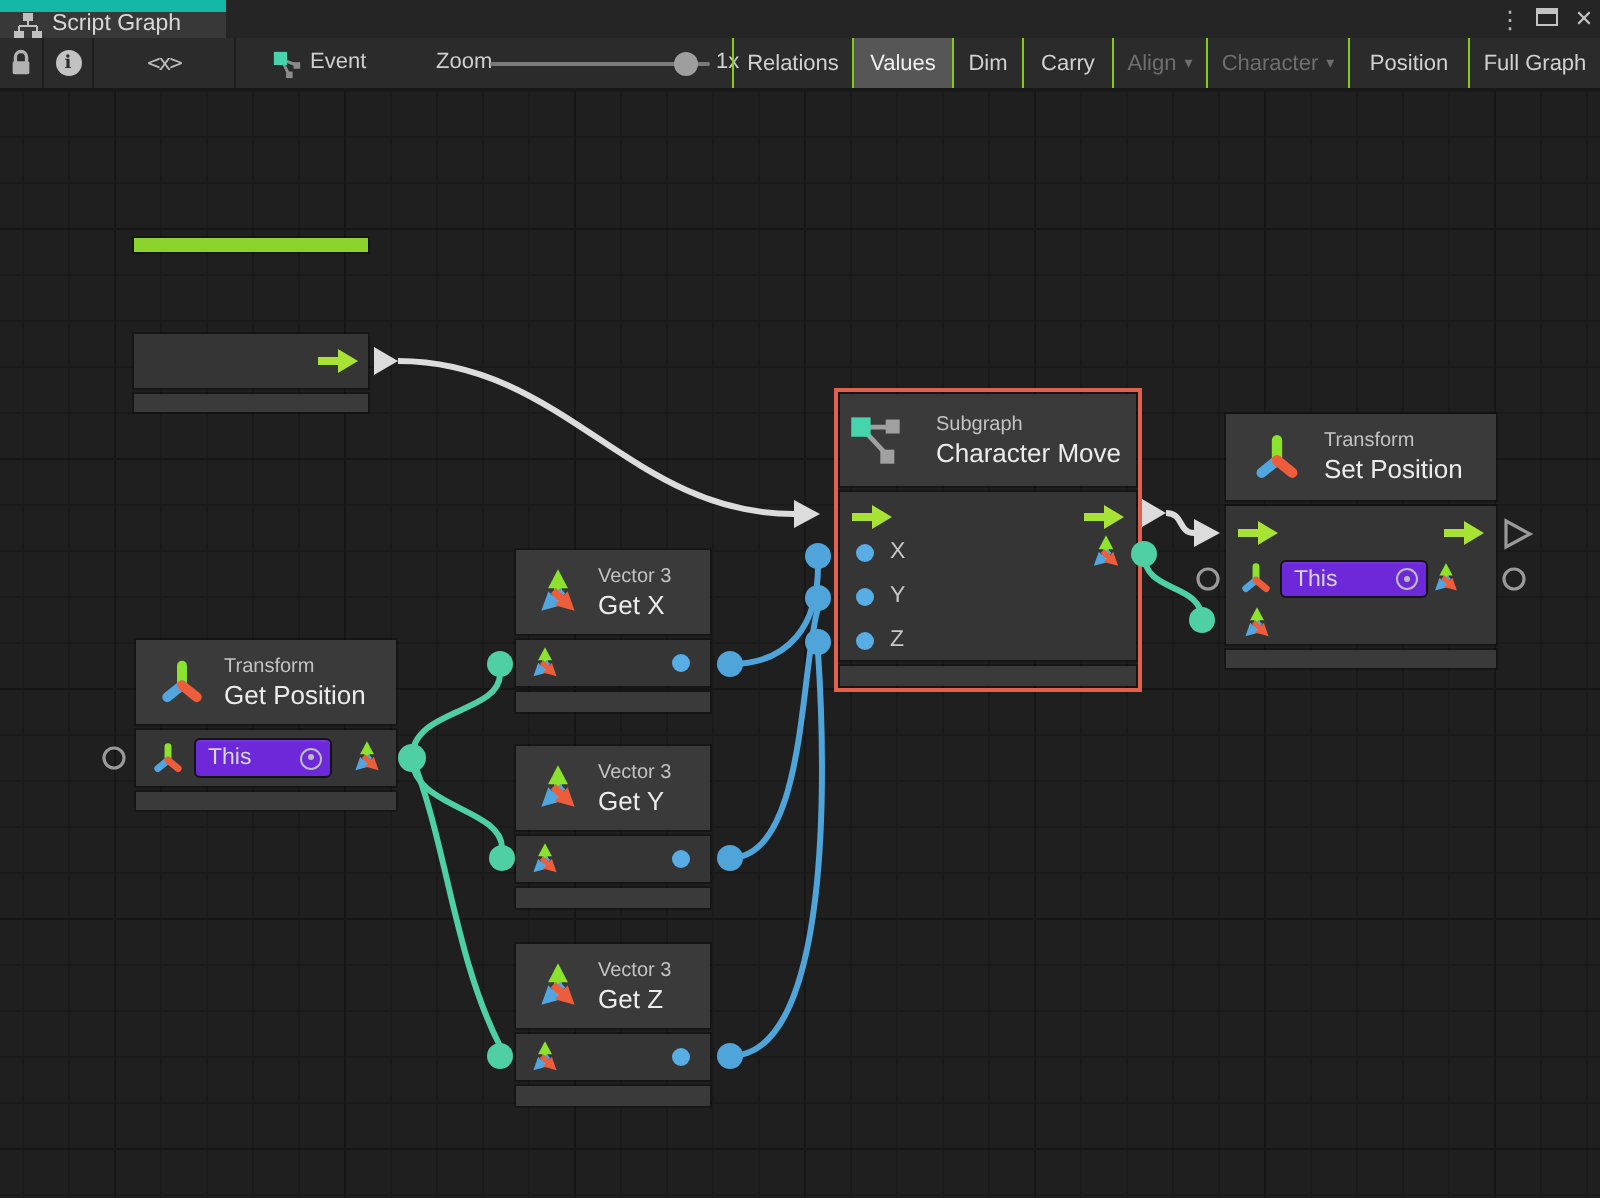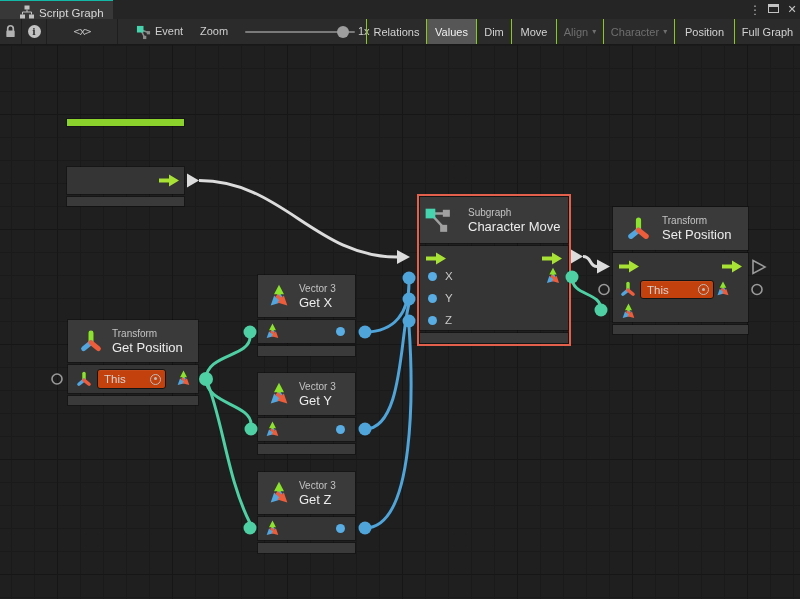--- a/index.html
+++ b/index.html
@@ -2,22 +2,22 @@
 <html><head>
 <meta charset="utf-8">
 <style>
   html,body{margin:0;padding:0;background:#191919;}
   .root{position:relative;width:800px;height:599px;overflow:hidden;
         font-family:"Liberation Sans",sans-serif;-webkit-font-smoothing:antialiased;}
 
   
   .tabbar{position:absolute;left:0;top:0;width:800px;height:19px;background:#252525;}
   .tab{position:absolute;left:0;top:0;width:113px;height:19px;background:#383838;
-       border-top:1px solid #14b8a6;box-sizing:border-box;display:flex;align-items:flex-end;
-       gap:5px;padding-left:20px;}
+       border-top:6px solid #14b8a6;box-sizing:border-box;display:flex;align-items:flex-start;
+       gap:5px;padding-left:7px;}
   .tab-title{font-size:11.5px;color:#d8d8d8;white-space:nowrap;}
   .menu-dots{left:748px;width:14px;position:absolute;top:0;height:19px;display:flex;align-items:center;justify-content:center;font-size:12px;color:#b5b5b5;}
   .maxi{position:absolute;left:768px;top:4px;width:11px;height:9px;border:1.5px solid #c3c3c3;border-top-width:3px;box-sizing:border-box;}
   .closei{position:absolute;left:785px;top:0;height:19px;width:14px;display:flex;align-items:center;justify-content:center;color:#c3c3c3;font-size:11px;}
 
   
   .toolbar{position:absolute;left:0;top:19px;width:800px;height:26px;background:#2b2b2b;
            border-bottom:1px solid #181818;box-sizing:border-box;}
   .tcell{position:absolute;top:0;height:25px;display:flex;align-items:center;justify-content:center;
          border-right:1px solid #1e1e1e;box-sizing:border-box;}
@@ -50,21 +50,21 @@
   .node.selected{outline:2px solid #e3604d;outline-offset:1px;}
   .sec{position:absolute;left:0;right:0;background:#3a3a3a;box-shadow:0 0 0 1px rgba(0,0,0,.28);}
   .sec.body{background:#353535;}
   .strip{background:#8bd32c;}
   .hdr{display:flex;align-items:center;box-sizing:border-box;}
   .cat{font-size:10px;color:#c3c3c3;line-height:13px;}
   .ttl{font-size:13px;color:#ececec;line-height:16px;white-space:nowrap;}
   .sub{font-size:10px;color:#b5b5b5;line-height:13px;}
   .pcirc{position:absolute;width:9px;height:9px;border-radius:50%;background:#57ade4;}
   .plabel{position:absolute;font-size:11.5px;color:#c9c9c9;}
-  .this-field{position:absolute;height:19px;background:#c2410c;border:1px solid #141414;
+  .this-field{position:absolute;height:19px;background:#6d28d9;border:1px solid #141414;
               border-radius:3px;box-sizing:border-box;display:flex;align-items:center;
               padding-left:6px;box-shadow:inset 0 1px 0 rgba(255,255,255,.06);}
   .this-text{font-size:11.5px;color:#d6d6d6;flex:1;}
   .target{width:9px;height:9px;border:1.5px solid #bdbdbd;border-radius:50%;position:relative;margin-right:4px;flex:none;}
   .target::after{content:"";position:absolute;left:2.5px;top:2.5px;width:3px;height:3px;background:#bdbdbd;border-radius:50%;}
   .abs{position:absolute;}
 
   .wires{position:absolute;left:0;top:0;pointer-events:none;}
 </style>
 </head>
@@ -104,31 +104,31 @@
     </div>
 
     <svg class="abs" style="left:136px;top:6px" width="15" height="15" viewBox="0 0 16 16">
       <path d="M5 5 L13 8 M5 5 L9 13" stroke="#8b8b8b" stroke-width="1.6" fill="none"></path>
       <rect x="1" y="1" width="7" height="7" fill="#46d4ae"></rect>
       <rect x="11.5" y="6.5" width="3.5" height="3.5" fill="#8b8b8b"></rect>
       <rect x="7.5" y="11.5" width="3.5" height="3.5" fill="#8b8b8b"></rect>
     </svg>
     <span class="tlabel abs" style="left:155px;top:6px">Event</span>
 
-    <span class="tlabel abs" style="left:200px;top:6px">Zoom</span>
+    <span class="tlabel abs" style="left:218px;top:6px">Zoom</span>
     <div class="slider-track">
       <div class="slider-handle"></div>
     </div>
     <span class="tlabel abs" style="left:358px;top:6px">1x</span>
 
     <div class="tbtns">
       <div class="tbtn" style="width:60px">Relations</div>
       <div class="tbtn active" style="width:50px">Values</div>
       <div class="tbtn" style="width:35px">Dim</div>
-      <div class="tbtn" style="width:45px">Move</div>
+      <div class="tbtn" style="width:45px">Carry</div>
       <div class="tbtn disabled" style="width:47px">
         <span>Align</span>
         <span class="dd">▾</span>
       </div>
       <div class="tbtn disabled" style="width:71px">
         <span>Character</span>
         <span class="dd">▾</span>
       </div>
       <div class="tbtn" style="width:60px">Position</div>
       <div class="tbtn" style="width:66px">Full Graph</div>

